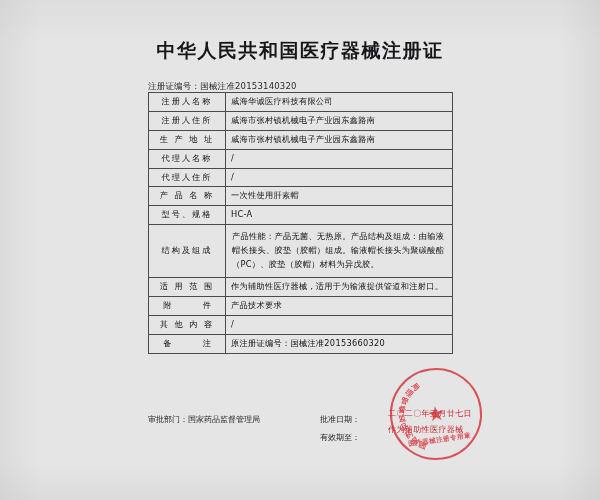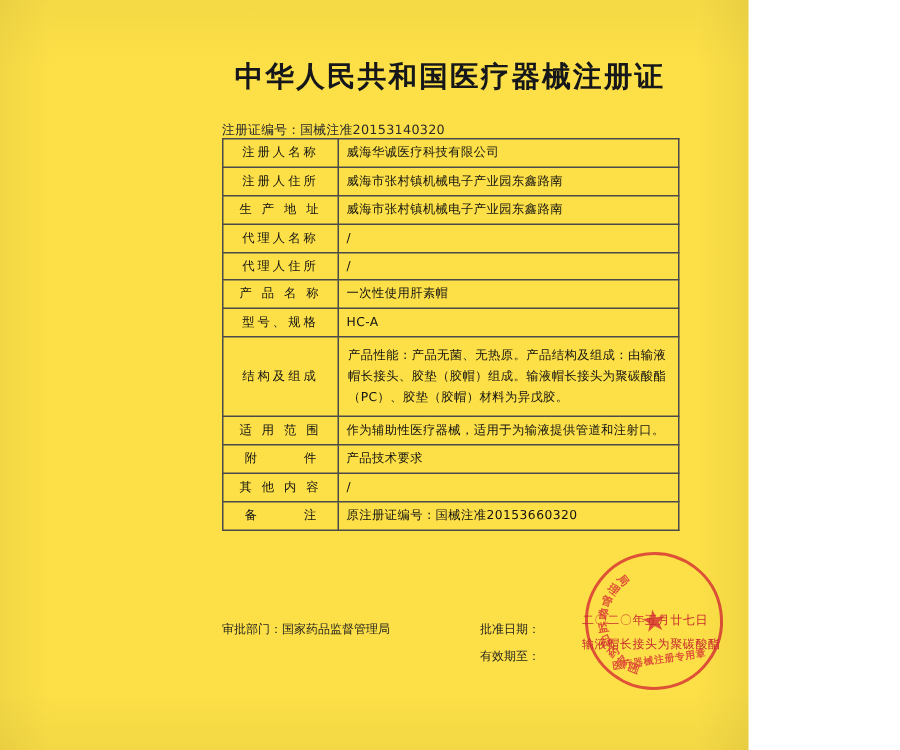--- a/index.html
+++ b/index.html
@@ -9,23 +9,23 @@
   body {
     width: 600px;
     height: 500px;
     overflow: hidden;
     background: #ffffff;
     font-family: "DejaVu Sans", "Liberation Sans", sans-serif;
     color: #1b1b1b;
   }
   .page {
     position: relative;
-    width: 499px;
+    width: 600px;
     height: 500px;
-    background: #fde047;
+    background: #e5e5e5;
   }
   
   .page::before {
     content: "";
     position: absolute;
     inset: 0;
     background:
       linear-gradient(90deg, rgba(0,0,0,0.045) 0%, rgba(0,0,0,0) 7%, rgba(0,0,0,0) 93%, rgba(0,0,0,0.05) 100%),
       linear-gradient(180deg, rgba(0,0,0,0.03) 0%, rgba(0,0,0,0) 9%, rgba(0,0,0,0) 92%, rgba(0,0,0,0.04) 100%);
     pointer-events: none;
@@ -249,21 +249,21 @@
     </div>
     <div class="footer-row">
       <div class="footer-left">&nbsp;</div>
       <div class="footer-right">
         <span>有效期至：</span>
       </div>
     </div>
   </div>
 
   <div class="stamp-date">二〇二〇年五月廿七日</div>
-  <div class="stamp-date2">输液帽长接头为聚碳酸酯</div>
+  <div class="stamp-date2">作为辅助性医疗器械</div>
 
   <div class="seal">
     <div class="ring-text" id="seal-ring">
         <span style="transform: rotate(-150deg) translate(0px, -34px) rotate(90deg) translate(-50%, -50%);">国</span>
         <span style="transform: rotate(-135deg) translate(0px, -34px) rotate(90deg) translate(-50%, -50%);">家</span>
         <span style="transform: rotate(-120deg) translate(0px, -34px) rotate(90deg) translate(-50%, -50%);">药</span>
         <span style="transform: rotate(-105deg) translate(0px, -34px) rotate(90deg) translate(-50%, -50%);">品</span>
         <span style="transform: rotate(-90deg) translate(0px, -34px) rotate(90deg) translate(-50%, -50%);">监</span>
         <span style="transform: rotate(-75deg) translate(0px, -34px) rotate(90deg) translate(-50%, -50%);">督</span>
         <span style="transform: rotate(-60deg) translate(0px, -34px) rotate(90deg) translate(-50%, -50%);">管</span>

